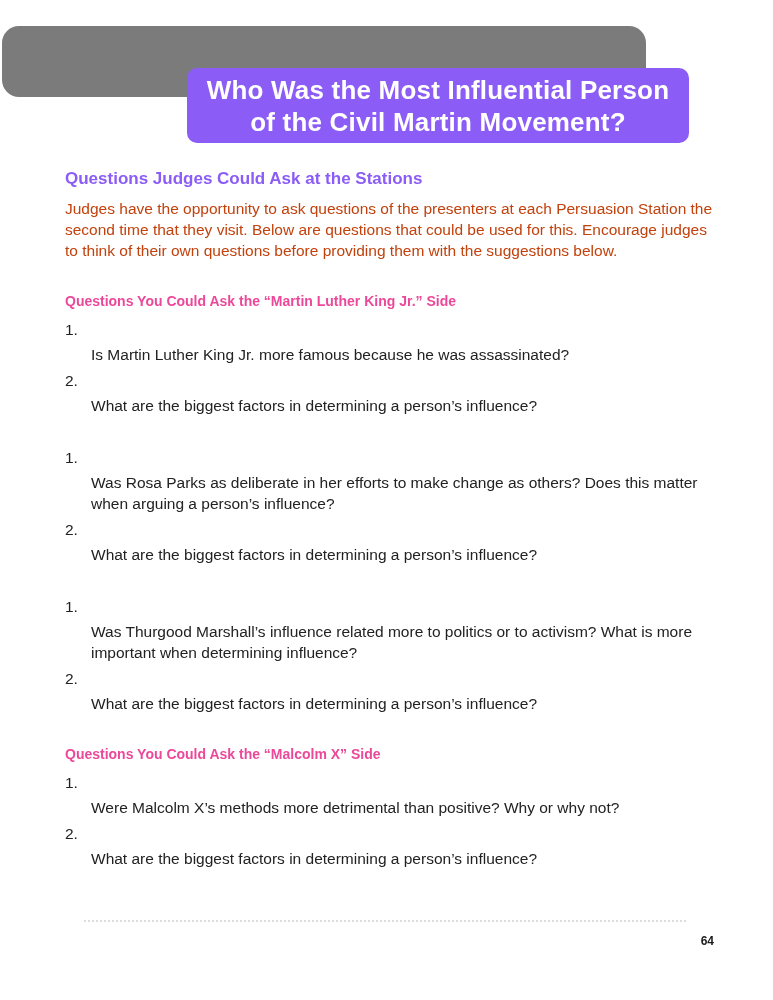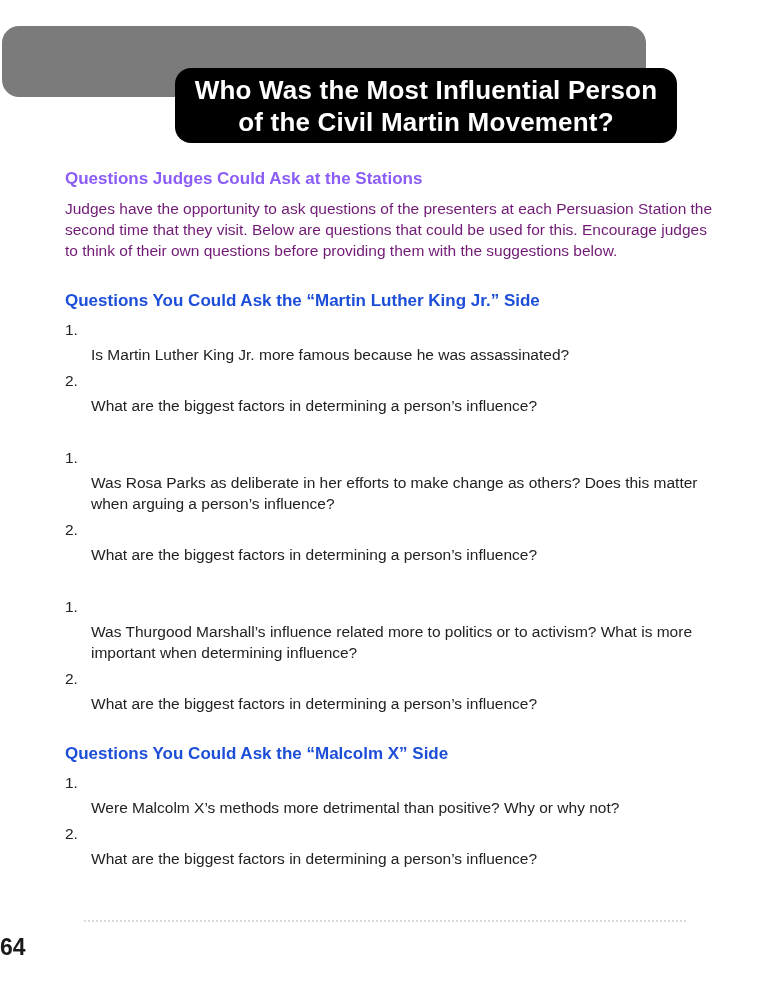--- a/index.html
+++ b/index.html
@@ -14,24 +14,24 @@
   
   .banner-gray {
     position: absolute;
     left: 2px; top: 26px;
     width: 644px; height: 71px;
     background: #7b7b7b;
     border-radius: 17px;
   }
   .banner-dark {
     position: absolute;
-    left: 175px; top: 68px;
+    left: 187px; top: 68px;
     width: 502px; height: 75px;
-    background: #000000;
-    border-radius: 16px;
+    background: #8b5cf6;
+    border-radius: 10px;
     display: flex;
     flex-direction: column;
     justify-content: center;
     align-items: center;
   }
   .banner-title {
     color: #ffffff;
     font-weight: bold;
     font-size: 26px;
     line-height: 32px;
@@ -49,27 +49,27 @@
   .intro-heading {
     font-size: 17px;
     font-weight: bold;
     color: #8b5cf6;
     line-height: 20px;
   }
   .intro-body {
     margin-top: 9px;
     font-size: 15.5px;
     line-height: 21px;
-    color: #701a75;
+    color: #c2410c;
   }
   .section { margin-top: 31px; }
   .section-heading {
-    font-size: 17px;
+    font-size: 14px;
     font-weight: bold;
-    color: #1d4ed8;
+    color: #ec4899;
     line-height: 18px;
     margin-bottom: 9px;
   }
   .q-item {
     display: flex;
     font-size: 15.5px;
     line-height: 21px;
     color: #222222;
     margin-bottom: 5px;
   }
@@ -80,22 +80,22 @@
   .footer-rule {
     position: absolute;
     left: 84px; top: 920px;
     width: 602px;
     border-top: 2px dotted #dcdcda;
   }
   .page-number {
     position: absolute;
     left: 0; top: 934px;
     width: 714px;
-    text-align: left;
-    font-size: 23px;
+    text-align: right;
+    font-size: 12px;
     font-weight: bold;
     color: #1a1a1a;
   }
 </style>
 </head>
 <body>
 
 <div class="banner-gray"></div>
 
 <div class="banner-dark">

